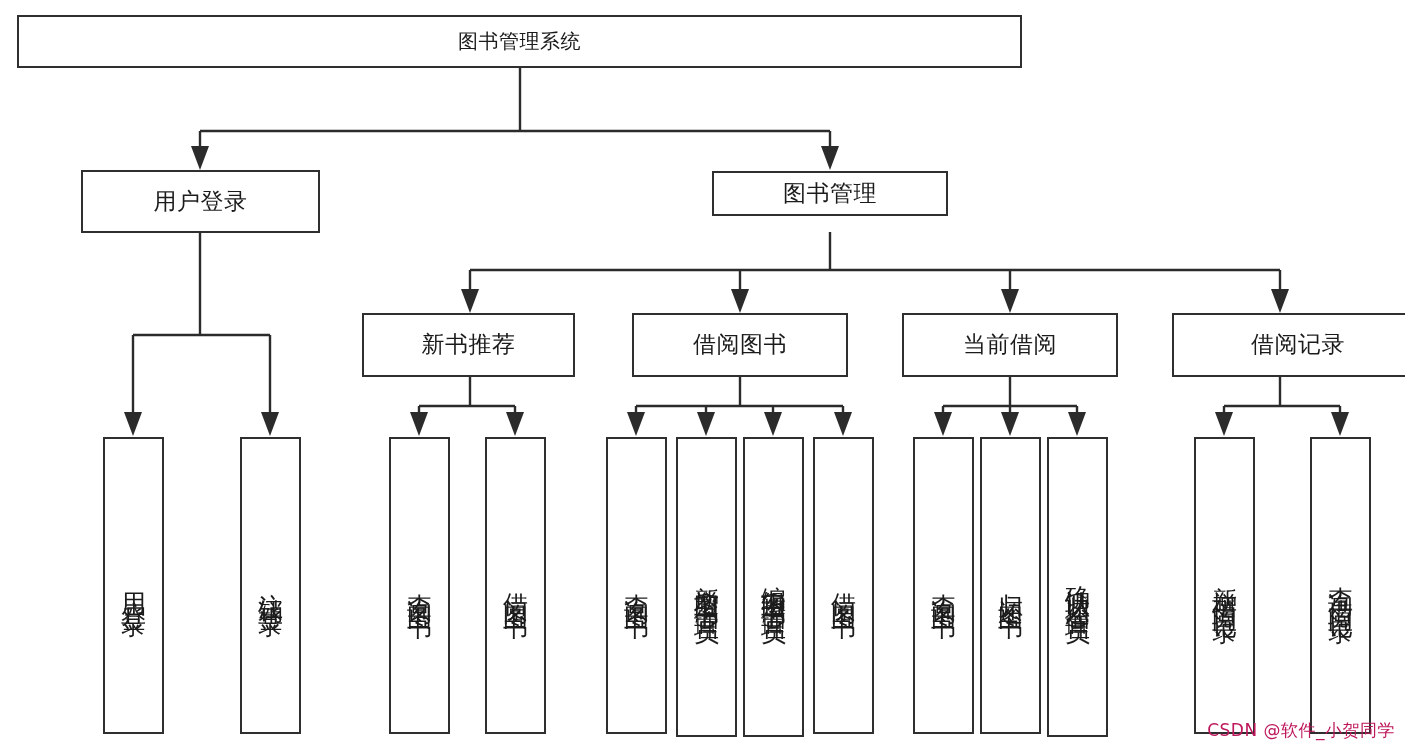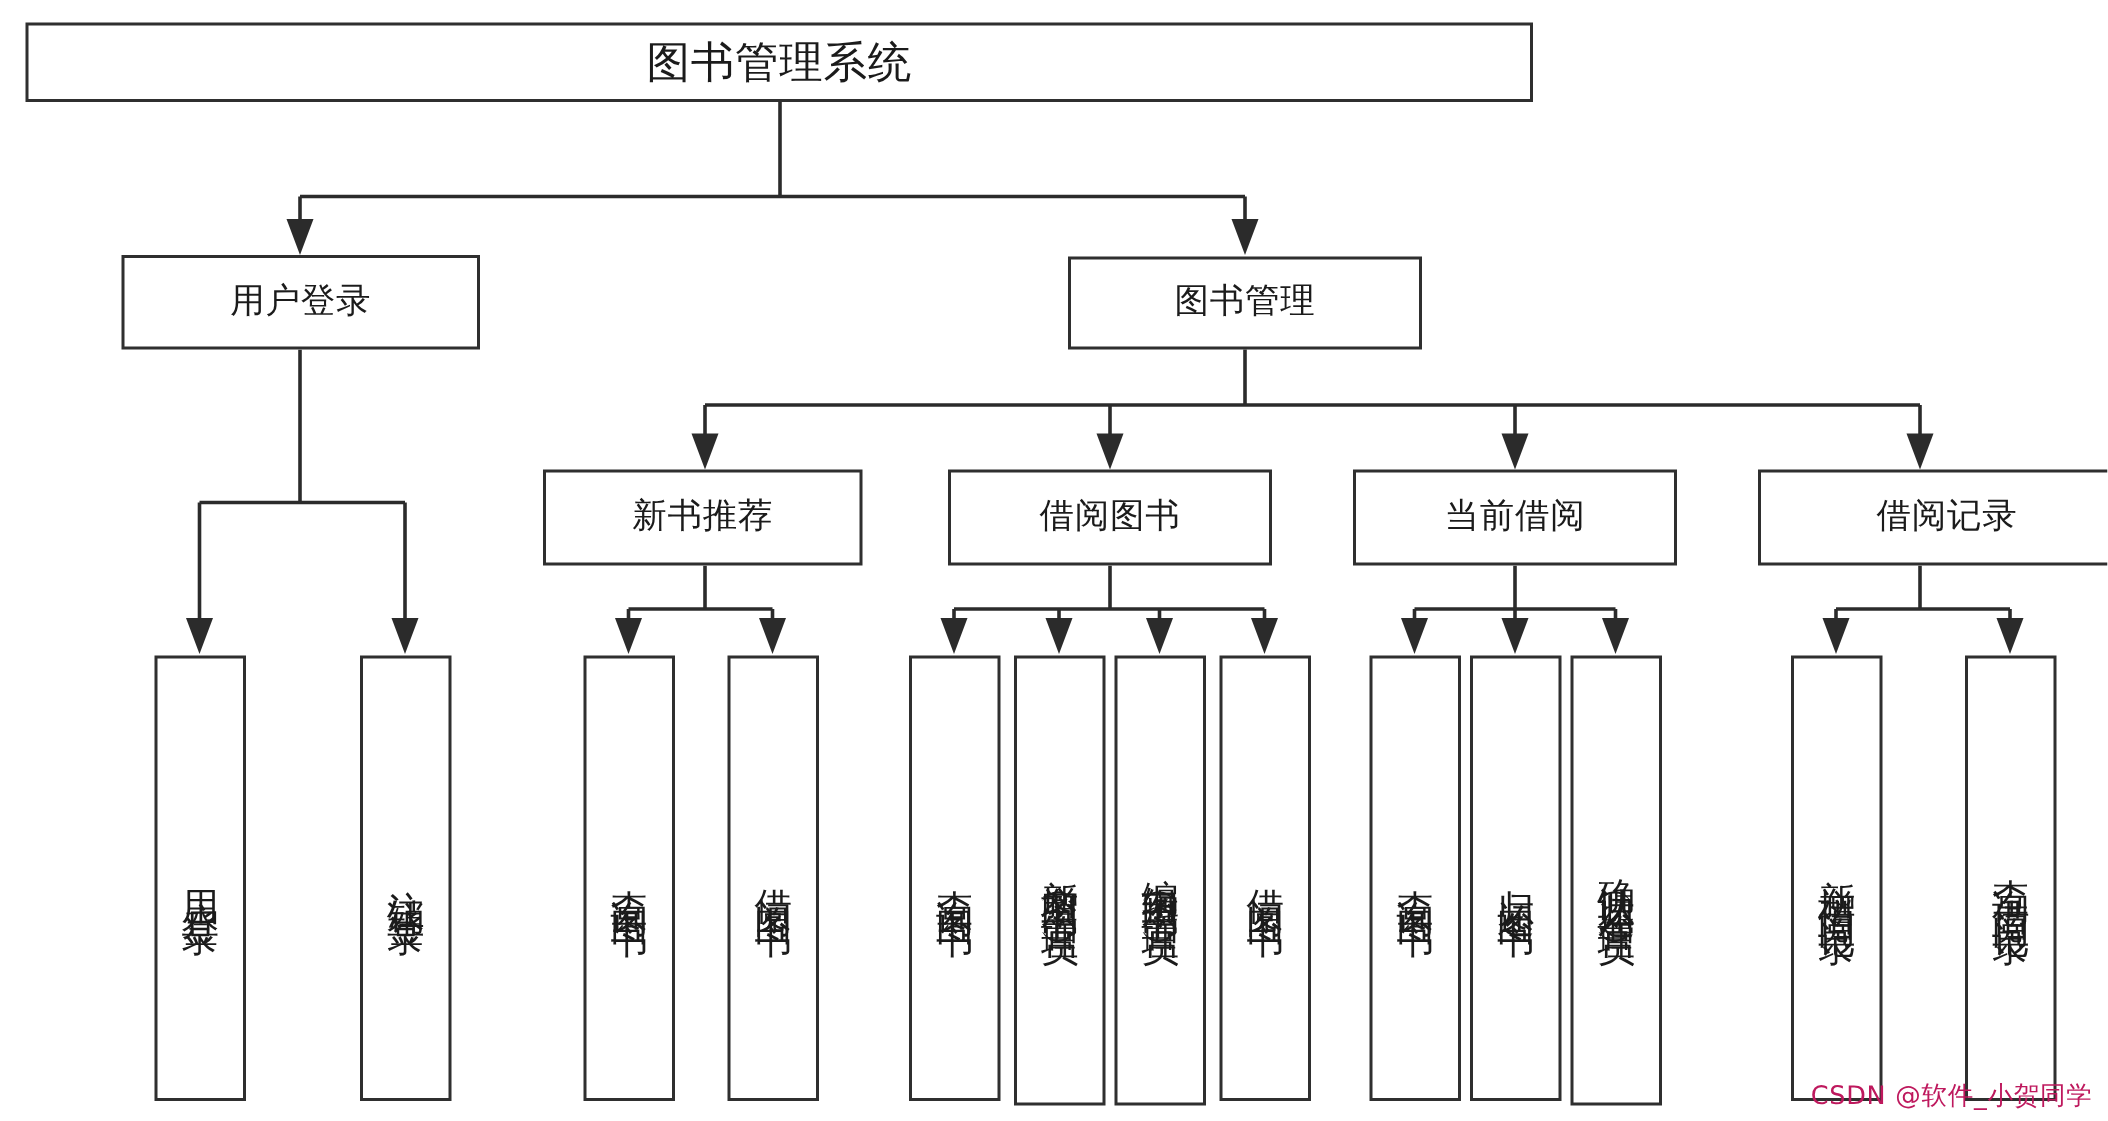--- a/index.html
+++ b/index.html
@@ -50,21 +50,21 @@
     display: block;
     line-height: 1.18;
     letter-spacing: 0.5px;
     white-space: nowrap;
   }
   
   .node.horiz .lbl {
     font-size: 23px;
   }
   .node.root .lbl {
-    font-size: 29px;
+    font-size: 20px;
   }
   
   .node.vert {
     align-items: center;
     justify-content: center;
     padding-top: 2px;
   }
   .node.vert .lbl {
     writing-mode: vertical-rl;
     text-orientation: upright;
@@ -156,21 +156,21 @@
     <polygon points="1340,436 1331,412 1349,412"></polygon>
   </svg>
 
   <div class="node horiz root" style="left:17px; top:15px; width:1005px; height:53px;">
     <span class="lbl">图书管理系统</span>
   </div>
 
   <div class="node horiz" style="left:81px; top:170px; width:239px; height:63px;">
     <span class="lbl">用户登录</span>
   </div>
-  <div class="node horiz" style="left:712px; top:171px; width:236px; height:62px;justify-content:center;">
+  <div class="node horiz" style="left:712px; top:171px; width:236px; height:45px;justify-content:center;">
     <span class="lbl">图书管理</span>
   </div>
 
   <div class="node horiz" style="left:362px; top:313px; width:213px; height:64px;">
     <span class="lbl">新书推荐</span>
   </div>
   <div class="node horiz" style="left:632px; top:313px; width:216px; height:64px;">
     <span class="lbl">借阅图书</span>
   </div>
   <div class="node horiz" style="left:902px; top:313px; width:216px; height:64px;">

